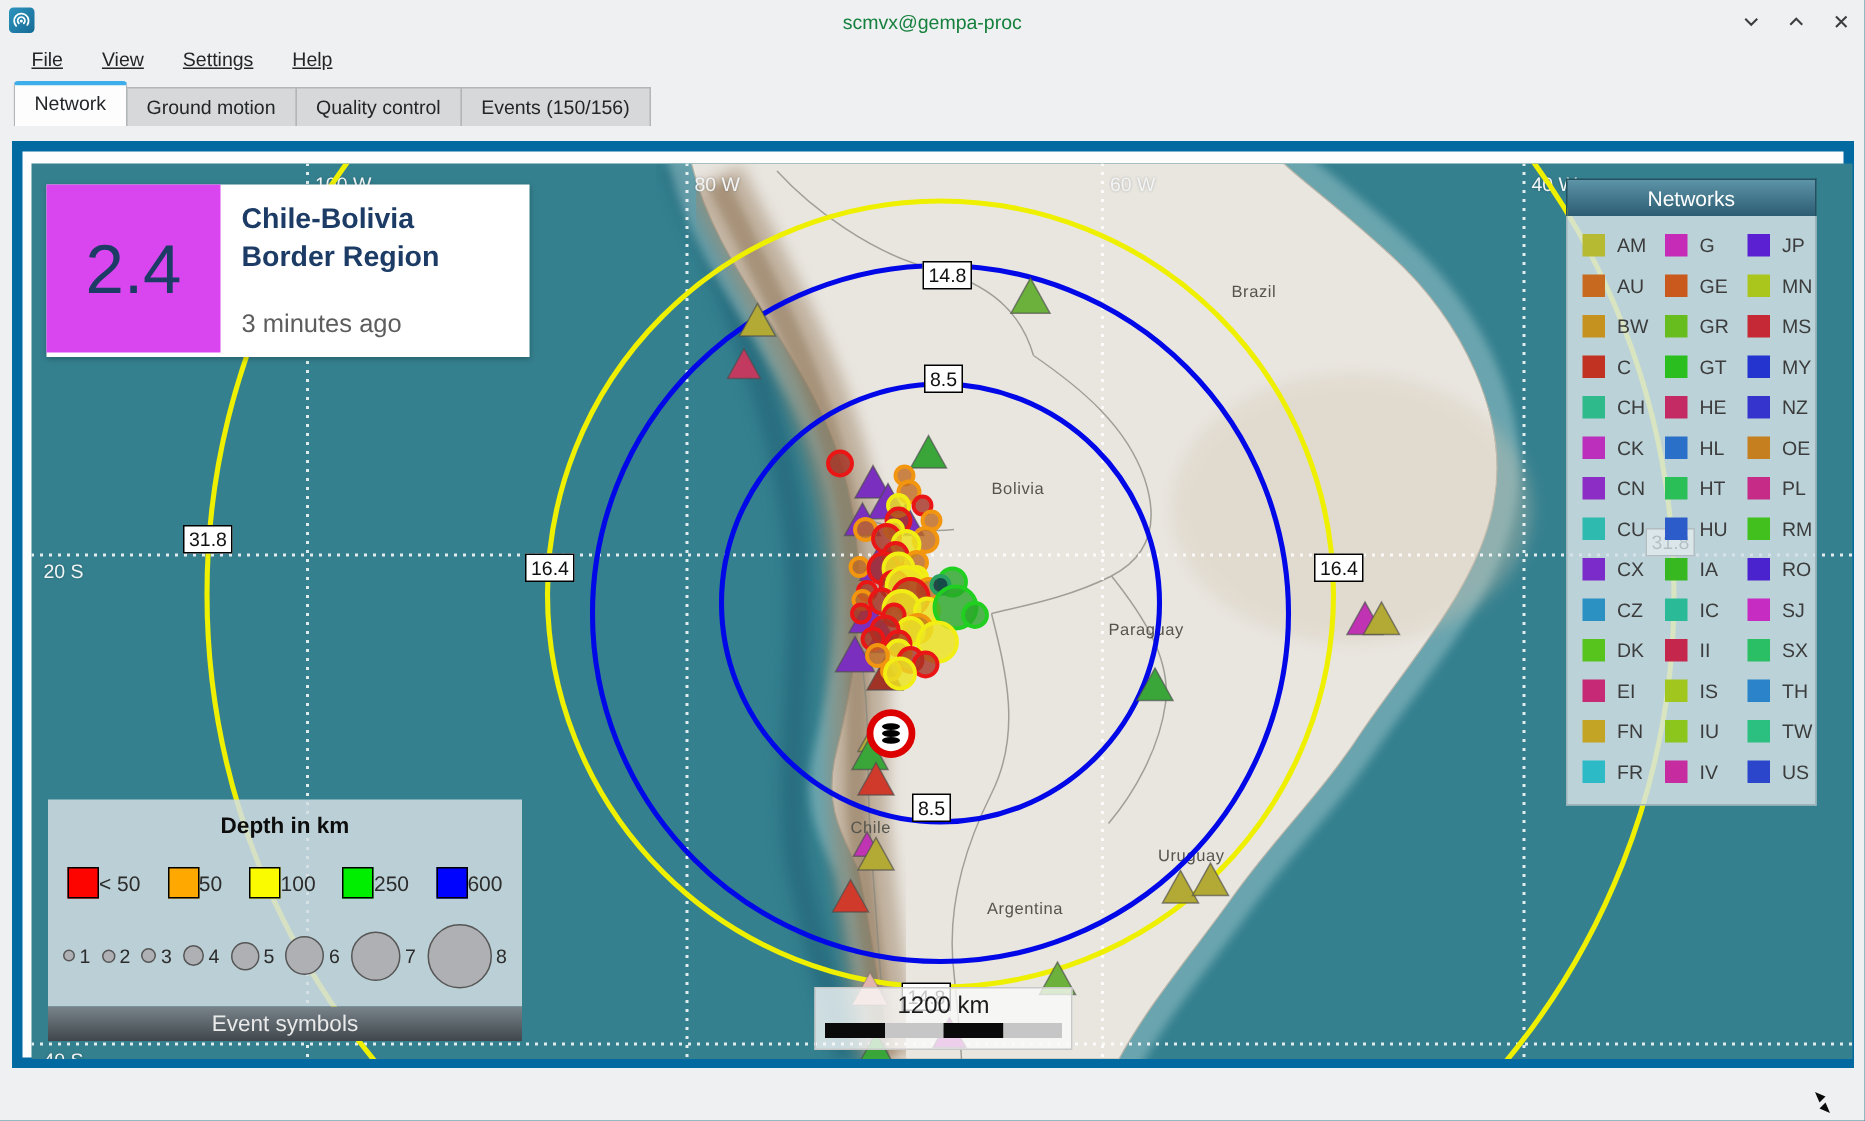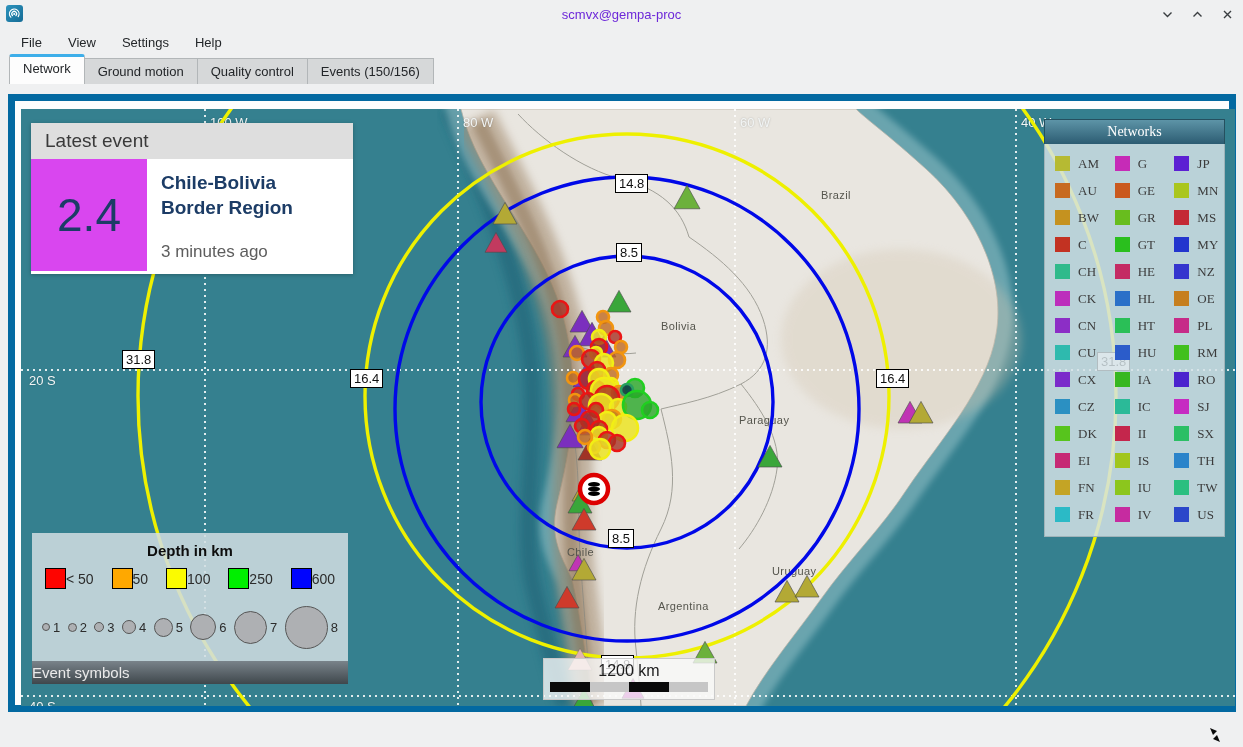--- a/index.html
+++ b/index.html
@@ -2,24 +2,24 @@
 <html><head>
 <meta charset="utf-8">
 <style>
   html,body{margin:0;padding:0;}
   body{width:1243px;height:747px;background:#eff0f1;overflow:hidden;position:relative;
        font-family:"Liberation Sans","DejaVu Sans",sans-serif;color:#232629;}
   
   .titlebar{height:28px;position:relative;display:flex;align-items:center;}
   .app-icon{position:absolute;left:6px;top:5px;width:17px;height:17px;border-radius:3px;
     background:linear-gradient(135deg,#2d93bd,#156c96);display:flex;align-items:center;justify-content:center;}
-  .win-title{flex:1;text-align:center;font-size:13px;color:#6d28d9;}
+  .win-title{flex:1;text-align:center;font-size:13px;color:#15803d;}
   .win-controls{position:absolute;right:8px;top:6px;display:flex;gap:14px;}
   .win-btn{width:16px;height:16px;display:flex;align-items:center;justify-content:center;}
-  .menubar{height:28px;display:flex;align-items:center;padding-left:8px;font-size:13px;}
+  .menubar{height:28px;display:flex;padding-left:8px;font-size:13px;text-decoration:underline;}
   .menu-item{padding:4px 13px;border-radius:2px;}
   
   .tabbar{height:28px;display:flex;align-items:flex-end;padding-left:9px;position:relative;z-index:3;}
   .tab{height:25px;line-height:25px;padding:0 13px;font-size:13px;background:#d6d8d9;
        border:1px solid #b2b6b8;border-bottom:none;margin-right:-1px;color:#232629;}
   .tab.active{background:#fdfdfd;border-top:3px solid #3daee9;height:27px;line-height:24px;
        border-radius:3px 3px 0 0;z-index:4;}
   .content-frame{position:absolute;left:8px;top:94px;width:1228px;height:618px;background:#fdfdfd;
        border:7px solid #0369a1;border-radius:0;box-sizing:border-box;z-index:2;}
   
@@ -39,42 +39,42 @@
   
   .latest{position:absolute;left:10px;top:14px;width:322px;box-shadow:0 1px 4px rgba(0,0,0,.25);}
   .latest-header{background:#dedede;color:#3a3a3a;font-size:19px;padding:7px 14px;}
   .latest-body{display:flex;background:#fff;}
   .latest-mag{width:116px;height:112px;background:#d946ef;color:#1c3c66;font-size:46px;
        display:flex;align-items:center;justify-content:center;}
   .latest-info{padding:12px 14px;flex:1;}
   .latest-region{font-weight:bold;font-size:19px;color:#1c3c66;line-height:1.3;}
   .latest-ago{font-size:17px;color:#5d5d5d;margin-top:22px;}
   
-  .networks{position:absolute;left:1023px;top:10px;width:181px;font-family:Liberation Serif, serif;}
+  .networks{position:absolute;left:1023px;top:10px;width:167px;}
   .networks-header{height:24px;line-height:24px;text-align:center;color:#fff;font-size:14px;
        background:linear-gradient(#5d94a7,#2c5c72);border:1px solid #25505f;border-bottom:none;}
   .networks-body{background:rgba(212,225,230,.84);border:1px solid #9fb4ba;border-top:none;
        padding:6px 0 8px 0;display:grid;grid-template-columns:1fr 1fr 1fr;
        grid-template-rows:repeat(14,27px);grid-auto-flow:column;}
   .net-cell{display:flex;align-items:center;gap:8px;padding-left:10px;}
   .sw{width:15px;height:15px;flex:0 0 15px;}
   .net-code{font-size:13px;color:#3c3c3c;}
   
   .legend{position:absolute;left:11px;top:424px;width:316px;}
   .legend-body{background:rgba(210,221,226,.86);padding-top:9px;}
   .legend-title{font-weight:bold;font-size:15px;text-align:center;color:#0d0d0d;}
   .depth-row{display:flex;justify-content:space-between;padding:9px 13px 6px 13px;align-items:center;}
-  .depth-item{display:flex;align-items:center;gap:0;}
+  .depth-item{display:flex;align-items:center;gap:0;margin-top:10px;}
   .depth-sw{width:21px;height:21px;border:1px solid #000;box-sizing:border-box;}
   .depth-lab{font-size:14px;color:#2c2c2c;}
   .mag-row{display:flex;align-items:center;justify-content:space-between;padding:8px 10px 10px 10px;height:48px;}
   .mag-item{display:flex;align-items:center;gap:3px;}
   .mag-circle{border-radius:50%;background:#aeb0b3;border:1.5px solid #565656;box-sizing:border-box;}
   .mag-num{font-size:13px;color:#2c2c2c;}
-  .legend-footer{height:23px;line-height:23px;text-align:left;color:#eaeaea;font-size:15px;
+  .legend-footer{height:23px;line-height:23px;text-align:center;color:#eaeaea;font-size:15px;
        background:linear-gradient(#79838a,#3f474c);}
   
   .scalebar{position:absolute;left:522px;top:549px;width:172px;background:rgba(250,250,250,.78);
        border:1px solid #c9c9c9;box-sizing:border-box;}
   .scalebar-label{text-align:center;font-size:16px;color:#1c1c1c;padding:3px 0 2px 0;}
   .seg-row{display:flex;height:10px;margin:0 6px 7px 6px;}
   .seg{flex:1;}
   .resize-glyph{position:absolute;right:19px;bottom:3px;width:18px;height:18px;}
 </style>
 </head>
@@ -272,21 +272,20 @@
         <div class="ring-label" style="left: 595px; top: 134px;">8.5</div>
         <div class="ring-label" style="left: 587px; top: 420px;">8.5</div>
         <div class="ring-label" style="left: 329px; top: 260px;">16.4</div>
         <div class="ring-label" style="left: 855px; top: 260px;">16.4</div>
         <div class="ring-label" style="left: 101px; top: 241px;">31.8</div>
         <div class="ring-label" style="left: 1076px; top: 243px;">31.8</div>
         <div class="ring-label" style="left: 580px; top: 546px;">14.8</div>
       </div>
 
     <div class="latest">
-      <div class="latest-header">Latest event</div>
       <div class="latest-body">
         <div class="latest-mag">2.4</div>
         <div class="latest-info">
           <div class="latest-region">Chile-Bolivia Border Region</div>
           <div class="latest-ago">3 minutes ago</div>
         </div>
       </div>
     </div>
 
     <div class="networks">

